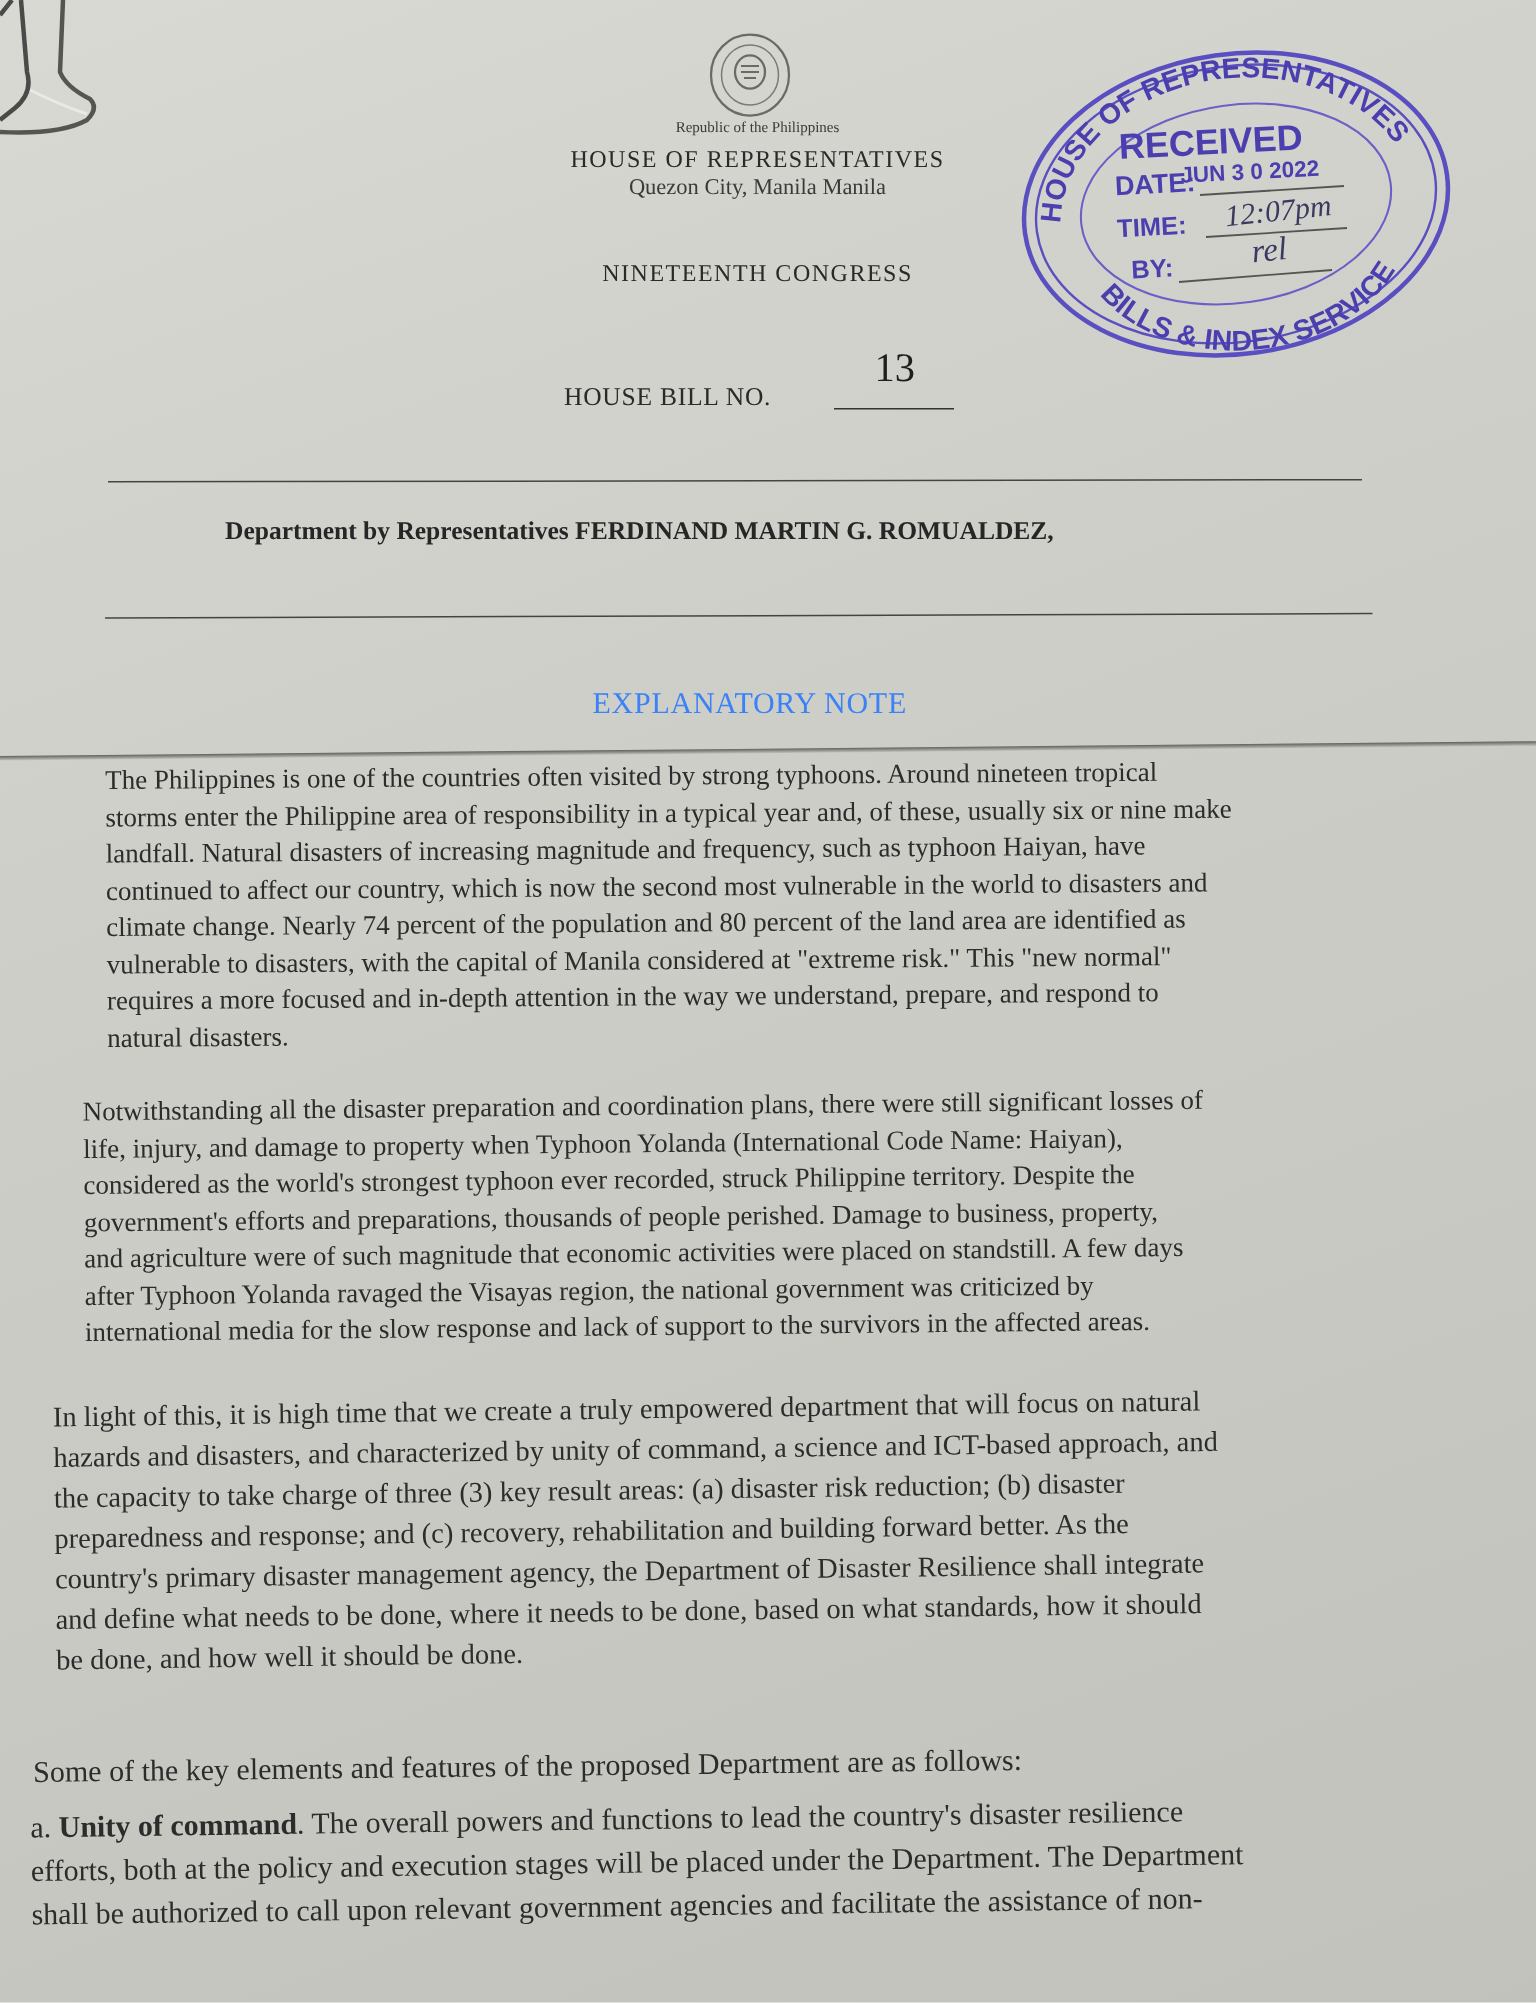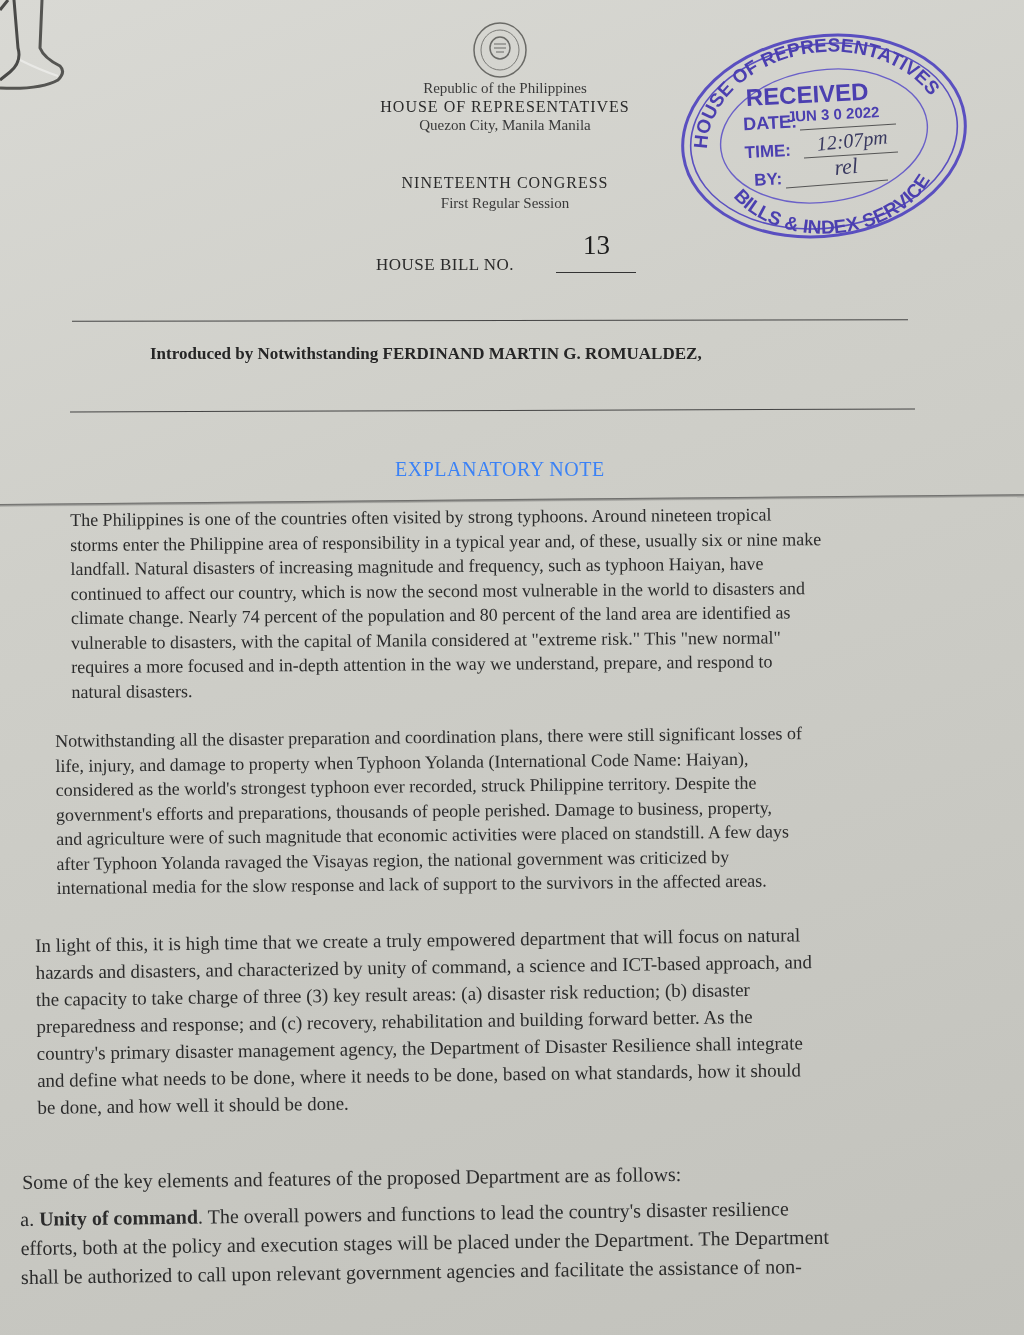--- a/index.html
+++ b/index.html
@@ -6,21 +6,21 @@
   body {
     width: 1024px; height: 1335px; overflow: hidden; position: relative;
     background: linear-gradient(160deg, #d9d9d4 0%, #cfcfc9 35%, #c8c8c2 70%, #c2c2bc 100%);
     font-family: "Liberation Serif", serif;
     color: #2a2a2a;
   }
   .page { position: absolute; inset: 0; }
   .clip { position: absolute; left: 0; top: 0; width: 100px; height: 95px; }
   .seal { position: absolute; left: 460px; top: 18px; width: 80px; height: 64px; }
   .hdr { position: absolute; left: 340px; width: 340px; text-align: center; color: #3a3a3a; }
-  .h-republic { top: 80px; font-size: 15px; left: 345px; width: 320px; }
+  .h-republic { top: 80px; font-size: 10px; left: 345px; width: 320px; }
   .h-house { top: 98px; font-size: 16px; letter-spacing: 1px; left: 345px; width: 320px; color:#2a2a2a; }
   .h-city { top: 117px; font-size: 15px; left: 345px; width: 320px; }
   .h-congress { top: 174px; font-size: 16px; letter-spacing: 1px; left: 335px; width: 340px; color:#2a2a2a;text-align:center;}
   .h-session { top: 195px; font-size: 15px; left: 335px; width: 340px; }
   .bill-label { position: absolute; left: 376px; top: 255px; font-size: 17px; letter-spacing: 0.5px; color:#2a2a2a; }
   .bill-line { position: absolute; left: 556px; top: 272px; width: 80px; border-top: 1.5px solid #333; }
   .bill-no { position: absolute; left: 583px; top: 230px; font-family: Liberation Serif, serif; font-size: 27px; color: #1e1e1e; }
   .rule { position: absolute; border-top: 1.5px solid #444; height: 0; }
   .rule1 { left: 72px; top: 320px; width: 836px; transform: rotate(-0.1deg); }
   .rule2 { left: 70px; top: 410px; width: 845px; transform: rotate(-0.2deg); }
@@ -55,21 +55,20 @@
     <ellipse cx="40" cy="32" rx="26" ry="27" fill="none" stroke="#6a6a66" stroke-width="1.5"></ellipse>
     <ellipse cx="40" cy="32" rx="19" ry="20" fill="none" stroke="#7a7a76" stroke-width="1"></ellipse>
     <ellipse cx="40" cy="30" rx="10" ry="11" fill="none" stroke="#6a6a66" stroke-width="1.5"></ellipse>
     <path d="M34 26 h12 M34 30 h12 M36 34 h8" stroke="#6a6a66" stroke-width="1.2"></path>
   </svg>
 
   <div class="hdr h-republic">Republic of the Philippines</div>
   <div class="hdr h-house">HOUSE OF REPRESENTATIVES</div>
   <div class="hdr h-city">Quezon City, Manila Manila</div>
   <div class="hdr h-congress">NINETEENTH CONGRESS</div>
-  <div class="hdr h-session">First Regular Session</div>
 
   <div class="bill-label">HOUSE BILL NO.</div>
   <div class="bill-line"></div>
   <div class="bill-no">13</div>
 
   <svg class="stamp" viewBox="0 0 295 212">
     <defs>
       <path id="ringTop" d="M30 120 A118 92 0 0 1 268 110"></path>
       <path id="ringBot" d="M40 120 A110 82 0 0 0 262 122"></path>
     </defs>
@@ -88,21 +87,21 @@
     <line x1="124" y1="100" x2="220" y2="94" stroke="#555" stroke-width="1.2"></line>
     <text class="stamp-text" x="68" y="124" font-size="17" transform="rotate(-3 148 106)">TIME:</text>
     <text x="140" y="120" font-size="20" font-style="italic" fill="#3a3a60" font-family="Liberation Serif, serif" transform="rotate(-6 148 106)">12:07pm</text>
     <line x1="128" y1="128" x2="222" y2="122" stroke="#555" stroke-width="1.2"></line>
     <text class="stamp-text" x="76" y="152" font-size="17" transform="rotate(-3 148 106)">BY:</text>
     <text x="155" y="146" font-size="22" font-style="italic" fill="#3a3a60" font-family="Liberation Serif, serif" transform="rotate(-6 148 106)">rel</text>
     <line x1="110" y1="158" x2="212" y2="150" stroke="#555" stroke-width="1.2"></line>
   </svg>
 
   <div class="rule rule1"></div>
-  <div class="intro intro1">Introduced by Notwithstanding FERDINAND MARTIN G. ROMUALDEZ,</div>
+  <div class="intro intro1">Department by Representatives FERDINAND MARTIN G. ROMUALDEZ,</div>
   <div class="rule rule2"></div>
 
   <div class="expl">EXPLANATORY NOTE</div>
 
   <div class="fold"></div>
 
   <div class="para p1">
     <span class="ln">The Philippines is one of the countries often visited by strong typhoons. Around nineteen tropical</span>
     <span class="ln">storms enter the Philippine area of responsibility in a typical year and, of these, usually six or nine make</span>
     <span class="ln">landfall. Natural disasters of increasing magnitude and frequency, such as typhoon Haiyan, have</span>

